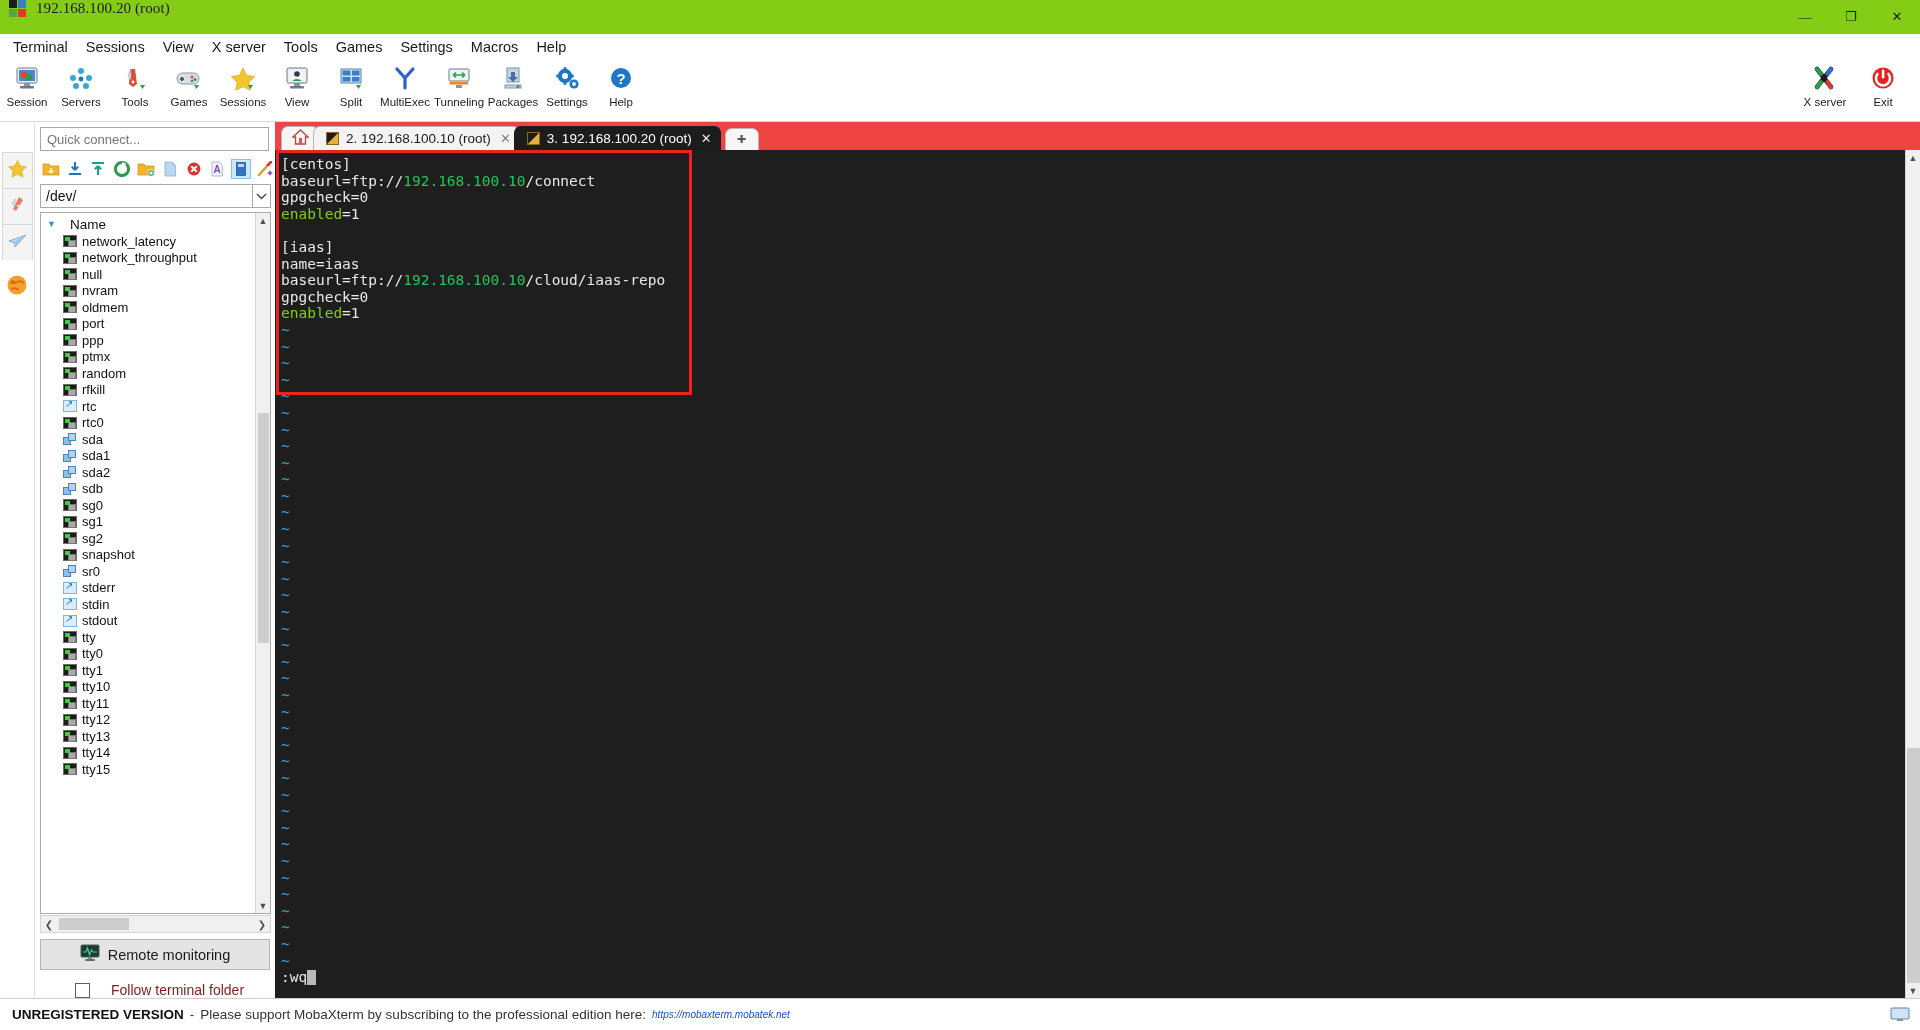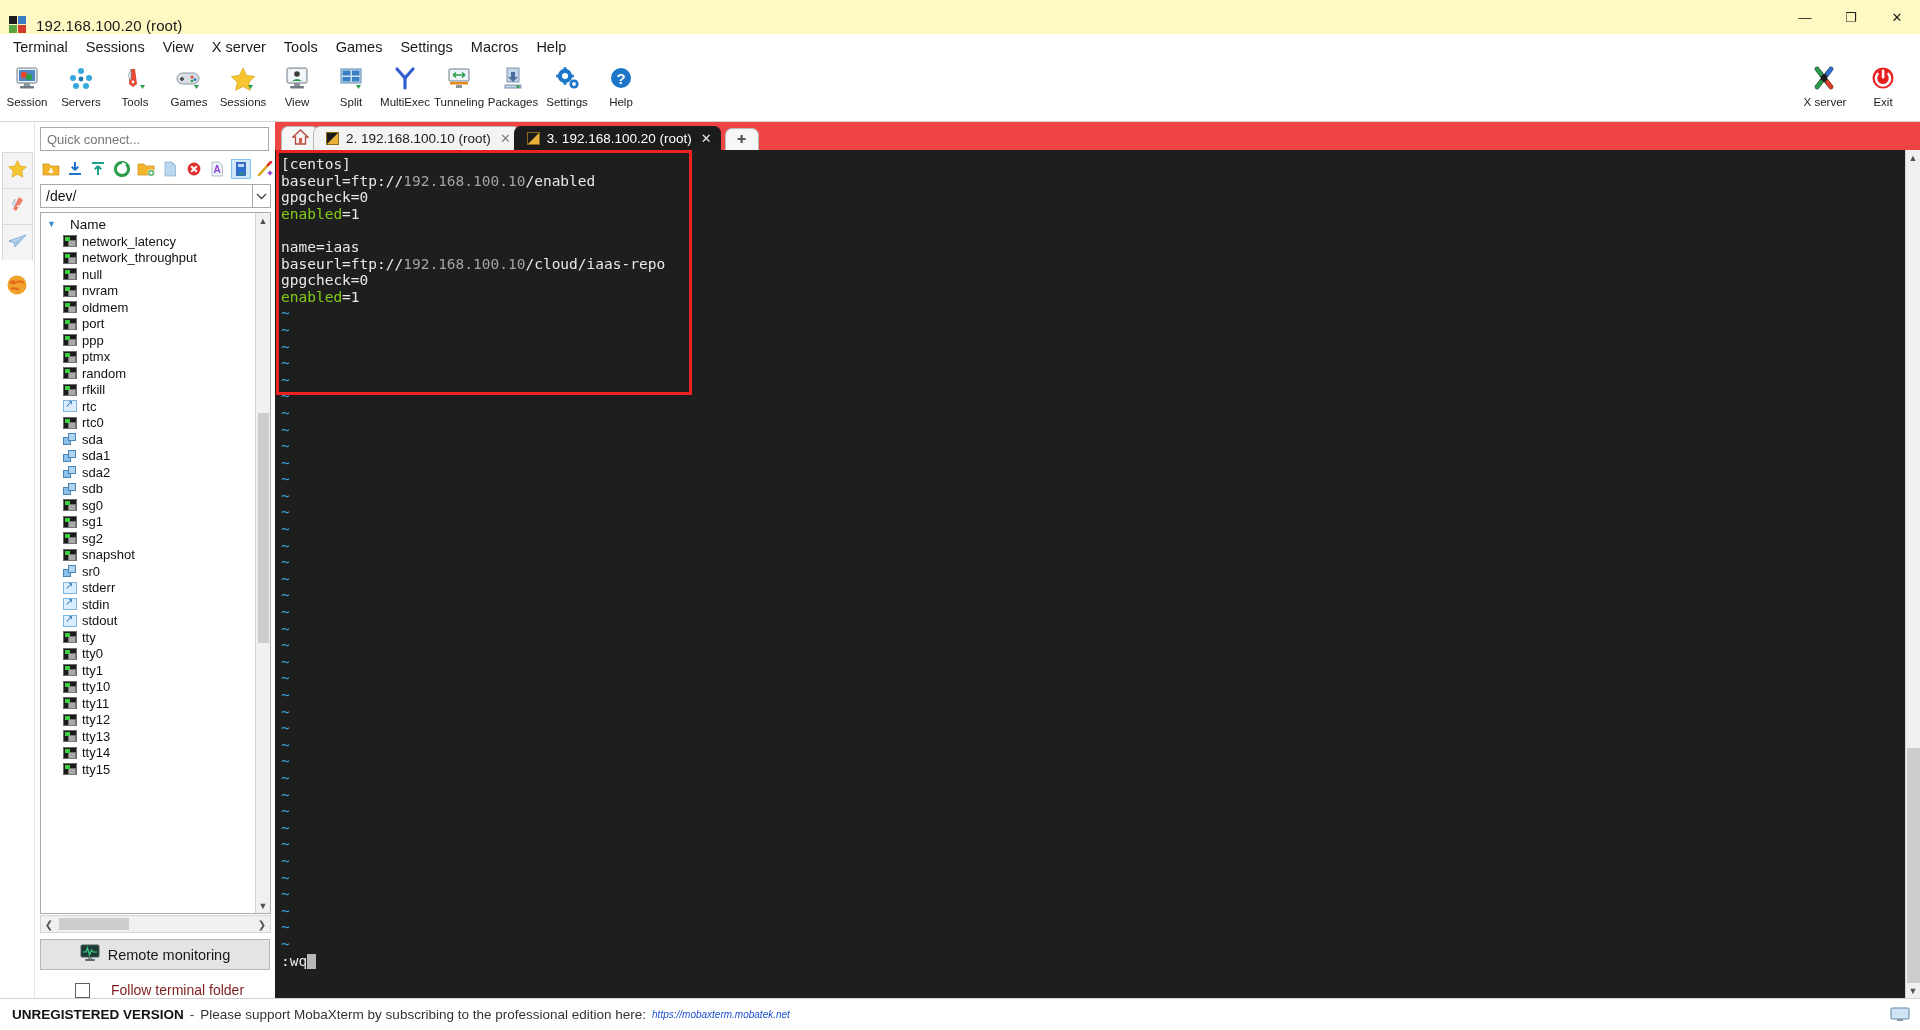--- a/index.html
+++ b/index.html
@@ -5,21 +5,21 @@
   * { box-sizing: border-box; margin: 0; padding: 0; }
   html, body {
     width: 1920px; height: 1030px;
     font-family: "Liberation Sans", sans-serif;
     background: #ffffff; overflow: hidden;
     -webkit-font-smoothing: antialiased;
   }
   .app { position: relative; width: 1920px; height: 1030px; display: flex; flex-direction: column; background:#fff; }
 
   
-  .titlebar { height: 34px; display: flex; align-items: flex-end; background: #fef9c3; flex: 0 0 34px; }
+  .titlebar { height: 34px; display: flex; align-items: flex-start; background: #84cc16; flex: 0 0 34px; font-family: Liberation Serif, serif; }
   .title-icon { width: 18px; height: 18px; margin-left: 9px; margin-right: 9px; position: relative; flex:0 0 auto; }
   .title-icon .sq { position: absolute; width: 8px; height: 8px; }
   .title-icon .s1 { left:0; top:0; background:#1d1d1d; }
   .title-icon .s2 { left:9px; top:0; background:#3a7fc6; }
   .title-icon .s3 { left:0; top:9px; background:#57a641; }
   .title-icon .s4 { left:9px; top:9px; background:#d93b2b; }
   .title-text { font-size: 15px; color: #1a1a1a; letter-spacing: .1px; }
   .win-ctl { margin-left: auto; display: flex; height: 34px; }
   .win-btn { width: 46px; height: 34px; display:flex; align-items:center; justify-content:center; font-size:13px; color:#202020; }
 
@@ -94,21 +94,21 @@
   .tab .tclose { position:absolute; right:8px; font-size:13px; opacity:.55; }
   .tab.active .tclose { opacity:.9; }
   .tab-plus { width:34px; height:22px; border:1px solid #b9b9b9; border-bottom:none; border-radius:7px 7px 0 0; background:#f6f6f6; display:flex; align-items:center; justify-content:center; font-size:11px; color:#555; margin-left:10px; }
 
   .term-outer { flex:1 1 auto; display:flex; min-height:0; }
   .term { flex:1 1 auto; background:#1e1e1e; position:relative; overflow:hidden; padding: 6px 0 0 6px;
           font-family:"DejaVu Sans Mono","Liberation Mono",monospace; font-size:14.5px; line-height:16.6px; }
   .tline { white-space: pre; color:#e6e6e6; }
   .c-white { color:#e8e8e8; }
   .c-green { color:#84cc16; }
-  .c-magenta { color:#a3a3a3;text-align:right; }
+  .c-magenta { color:#22c55e;text-align:right; }
   .c-tilde { color:#3c9fd6; }
   .cursor-blk { display:inline-block; width:9px; height:15px; background:#b8b8b8; vertical-align:-3px; }
   .redbox { position:absolute; border:3px solid #ee2222; pointer-events:none; }
   .term-vscroll { width:15px; flex:0 0 15px; background:#f0f0f0; border-left:1px solid #d4d4d4; display:flex; flex-direction:column; align-items:center; }
   .tvs-thumb { width:13px; background:#cdcdcd; }
 
   
   .statusbar { height:32px; flex:0 0 32px; display:flex; align-items:center; border-top:1px solid #d0d0d0; background:#fff; padding-left:12px; gap:6px; }
   .st-strong { font-size:13.5px; font-weight:bold; color:#111; }
   .st-text { font-size:13.5px; color:#333; }
@@ -649,24 +649,25 @@
           <span>3. 192.168.100.20 (root)</span>
           <span class="tclose">✕</span>
         </div>
         <div class="tab-plus">✚</div>
       </div>
 
       <div class="term-outer">
         <div class="term">
           <div id="term-lines">
               <div class="tline"><span class="c-white">[centos]</span></div>
-              <div class="tline"><span class="c-white">baseurl=ftp://</span><span class="c-magenta">192.168.100.10</span><span class="c-white">/enabled</span></div>
+              <div class="tline"><span class="c-white">baseurl=ftp://</span><span class="c-magenta">192.168.100.10</span><span class="c-white">/connect</span></div>
               <div class="tline"><span class="c-white">gpgcheck=0</span></div>
               <div class="tline"><span class="c-green">enabled</span><span class="c-white">=1</span></div>
               <div class="tline">&nbsp;</div>
+              <div class="tline"><span class="c-white">[iaas]</span></div>
               <div class="tline"><span class="c-white">name=iaas</span></div>
               <div class="tline"><span class="c-white">baseurl=ftp://</span><span class="c-magenta">192.168.100.10</span><span class="c-white">/cloud/iaas-repo</span></div>
               <div class="tline"><span class="c-white">gpgcheck=0</span></div>
               <div class="tline"><span class="c-green">enabled</span><span class="c-white">=1</span></div>
               <div class="tline c-tilde">~</div>
               <div class="tline c-tilde">~</div>
               <div class="tline c-tilde">~</div>
               <div class="tline c-tilde">~</div>
               <div class="tline c-tilde">~</div>
               <div class="tline c-tilde">~</div>

